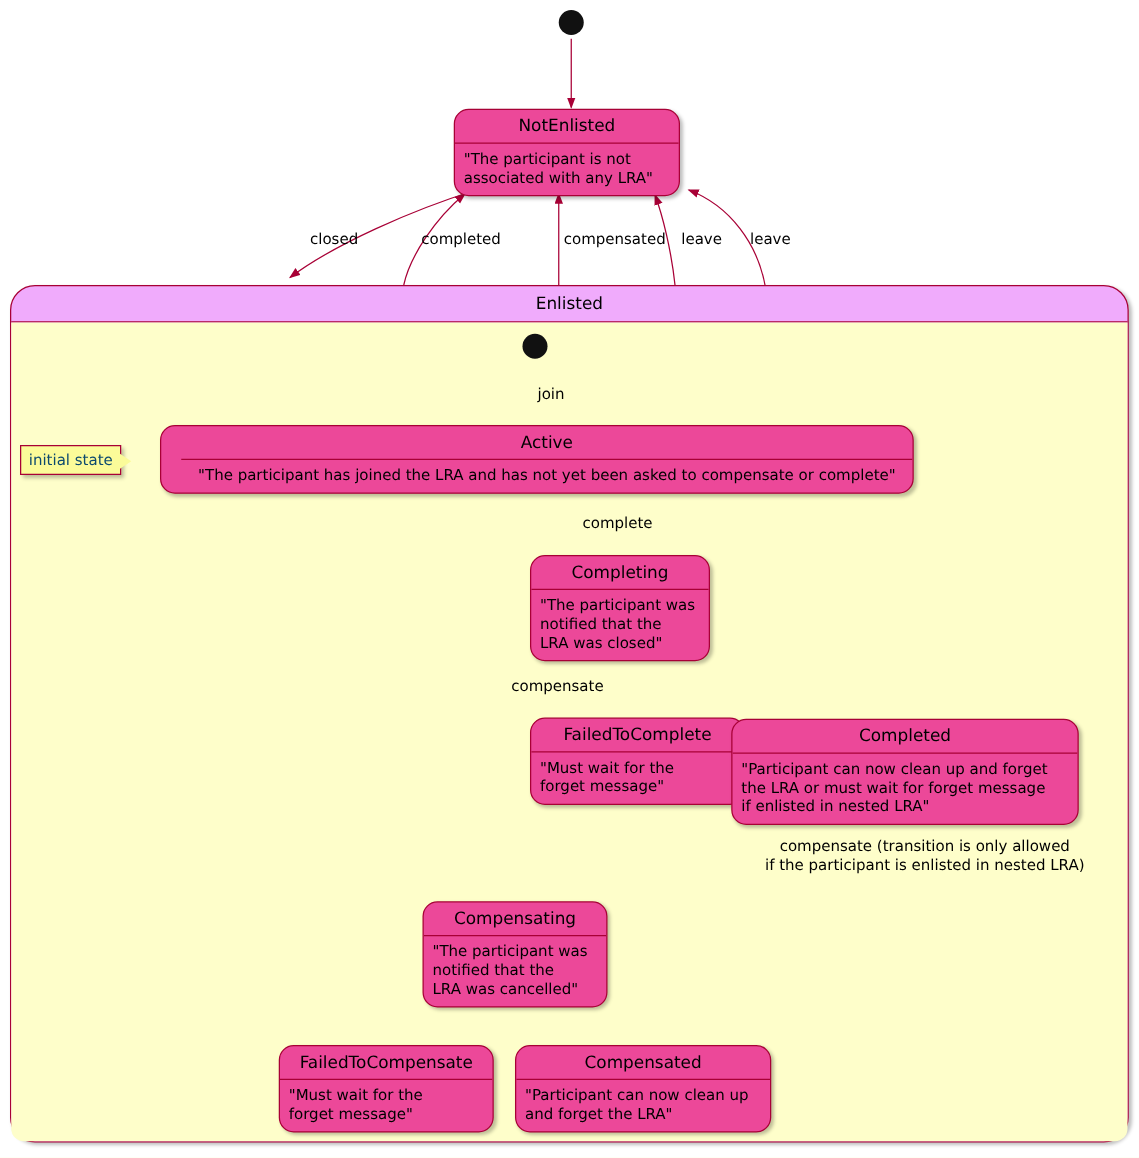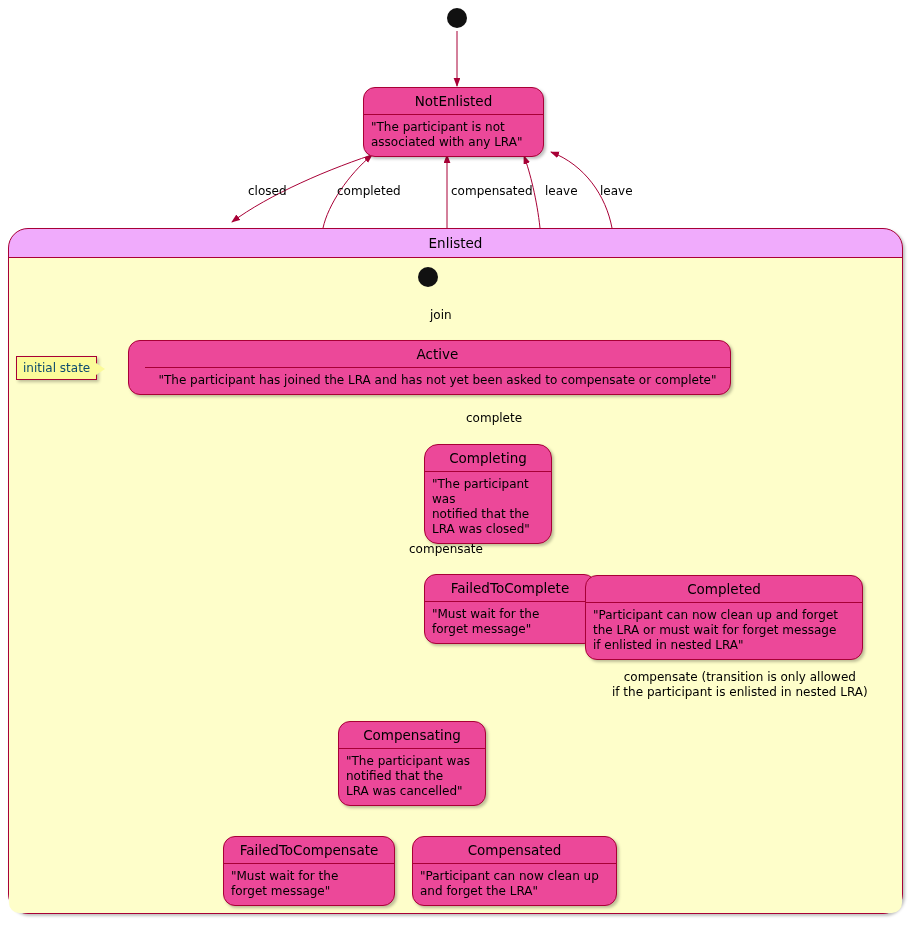--- a/index.html
+++ b/index.html
@@ -180,21 +180,21 @@
   </div>
 
   <div class="note" style="left:16px; top:356px;">
     <span>initial state</span>
     <span class="fold"></span>
   </div>
 
   <div class="edge-label" style="left:466px; top:411px;">complete</div>
   <div class="edge-label" style="left:409px; top:542px;">compensate</div>
 
-  <div class="state" style="left:424px; top:444px; width:128px;border-radius:14px;">
+  <div class="state" style="left:424px; top:444px; width:144px;">
     <div class="title">Completing</div>
     <div class="sep"></div>
     <div class="body">"The participant was
 notified that the
 LRA was closed"</div>
   </div>
 
   <div class="state" style="left:424px; top:574px; width:172px;">
     <div class="title">FailedToComplete</div>
     <div class="sep"></div>

